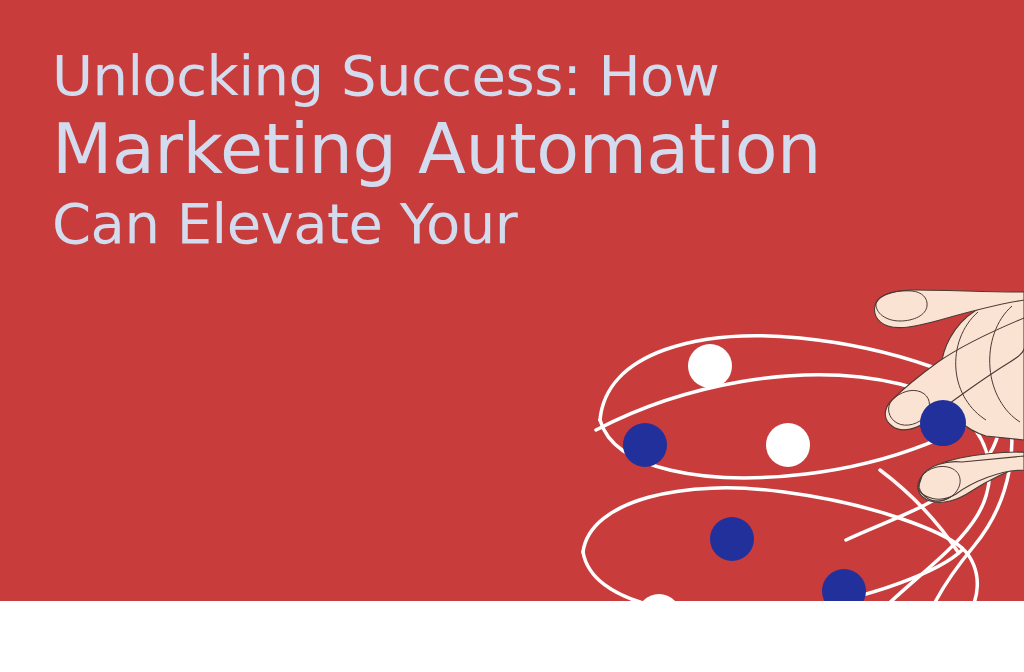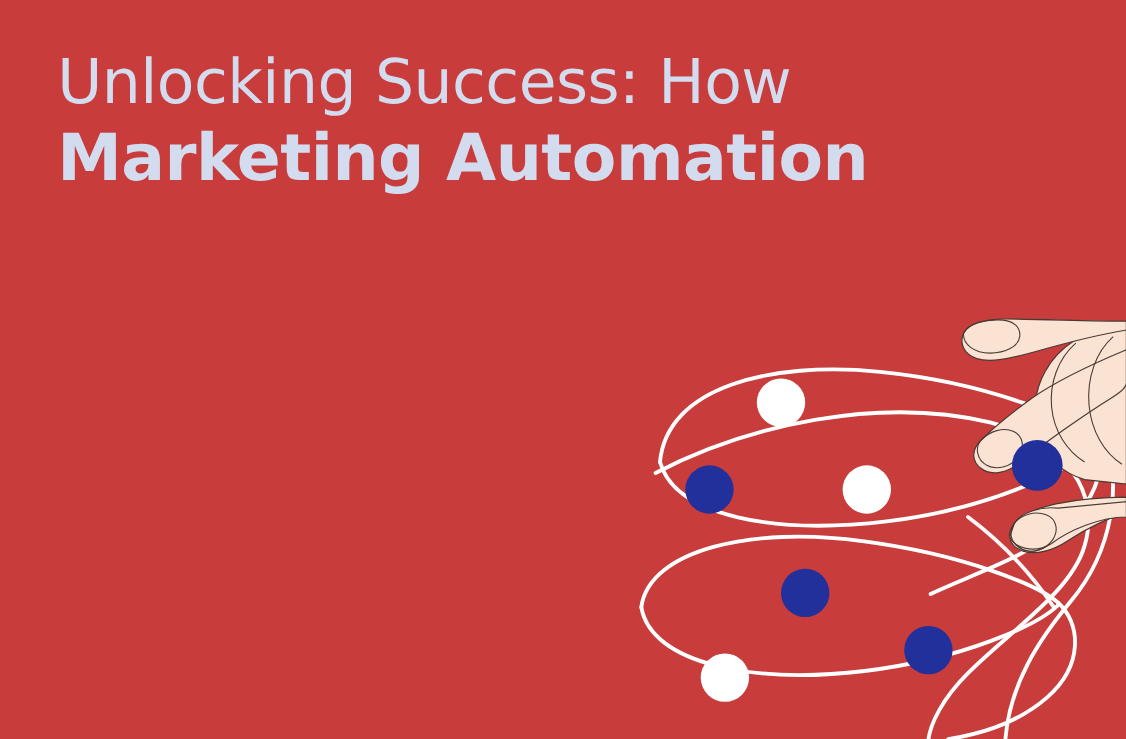--- a/index.html
+++ b/index.html
@@ -3,21 +3,21 @@
 <meta charset="utf-8">
 <style>
   html, body {
     margin: 0;
     padding: 0;
     background: #ffffff;
   }
   #poster {
     position: relative;
     width: 1024px;
-    height: 672px;
+    height: 601px;
     overflow: hidden;
     font-family: "DejaVu Sans", "Liberation Sans", sans-serif;
     background: #C93C3C;
   }
   #bg-layer {
     position: absolute;
     inset: 0;
     background: #C93C3C;
   }
   #graphic-layer {
@@ -38,22 +38,22 @@
     letter-spacing: -0.5px;
     white-space: pre;
     line-height: 1.0;
   }
   .hl-line.regular {
     font-weight: 400;
     font-size: 56px;
     margin-bottom: 10px;
   }
   .hl-line.bold {
-    font-weight: 700;
-    font-size: 59px;
+    font-weight: 400;
+    font-size: 70px;
     margin-bottom: 12px;
   }
   .hl-l1 { font-size: 55px; }
   .hl-l2 { font-size: 71px; }
   .hl-l3 { font-size: 55px; }
   .hl-l4 { font-size: 71px; }
 </style>
 </head>
 <body>
 
@@ -146,15 +146,16 @@
       <path d="M 922 476 C 928 468, 941 464, 951 468
                C 961 472, 963 483, 956 492
                C 949 501, 935 504, 927 498
                C 918 492, 917 483, 922 476 Z" fill="none" stroke="#4A3A34" stroke-width="1"></path>
     </g>
   </svg>
 
   <div id="headline">
     <div class="hl-line regular hl-l1" style="color: rgb(211, 220, 238);">Unlocking Success: How</div>
     <div class="hl-line bold hl-l2" style="color: rgb(211, 220, 238);">Marketing Automation</div>
+    <div class="hl-line regular hl-l3" style="color: rgb(211, 220, 238);">Can Elevate Your</div>
   </div>
 
 </div>
 
 </body></html>

